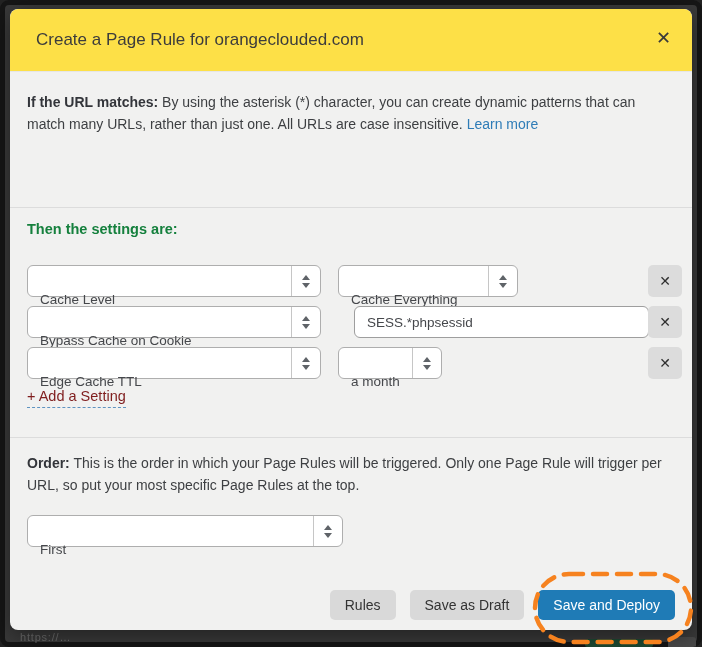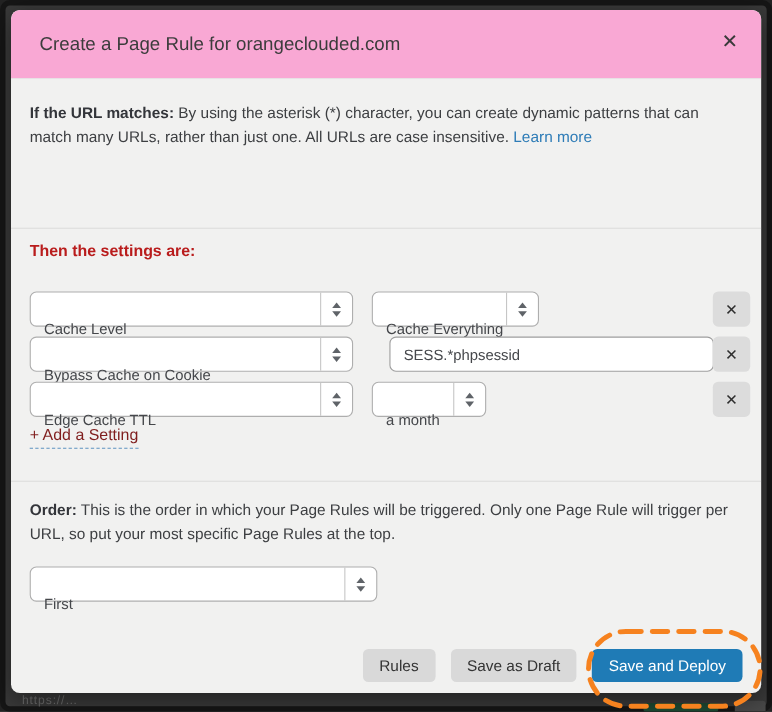--- a/index.html
+++ b/index.html
@@ -40,21 +40,21 @@
     border-radius: 8px;
     box-shadow: 0 6px 24px rgba(0,0,0,.45);
     z-index: 2;
     overflow: hidden;
     color: #3d3f42;
   }
 
   
   .m-header {
     position: absolute; left: 0; top: 0; width: 100%; height: 63px;
-    background: #f9a8d4; border-bottom: 1px solid #e6e6e6;
+    background: #fde047; border-bottom: 1px solid #e6e6e6;
     border-radius: 8px 8px 0 0;
   }
   .m-title {
     position: absolute; left: 26px; top: 21px;
     font-size: 17px; color: #3c3c3c;
   }
   .m-close {
     position: absolute; right: 21px; top: 20px;
     font-size: 18px; color: #3a3a3a; cursor: pointer; line-height: 1;
   }
@@ -74,42 +74,42 @@
   
   .text-input {
     position: absolute; height: 32px;
     background: #fff; border: 1px solid #9e9e9e; border-radius: 6px;
     font-family: "Liberation Sans", sans-serif;
     font-size: 13.5px; color: #45474b; padding: 0 12px;
     outline: none;
   }
   .url-input { left: 17px; top: 141px; width: 648px; }
 
-  .heading-b { position: absolute; left: 17px; top: 212px; font-size: 14.5px; font-weight: bold; color: #b91c1c; }
+  .heading-b { position: absolute; left: 17px; top: 212px; font-size: 14.5px; font-weight: bold; color: #15803d; }
 
   .select {
     position: absolute; height: 32px;
     background: #fff; border: 1px solid #aeaeae; border-radius: 6px;
     display: flex; align-items: center;
     font-size: 13.5px; color: #45474b;
     cursor: pointer;
   }
   .select .sel-label { padding-left: 12px; flex: 1; white-space: nowrap; overflow: hidden; margin-top: 36px; }
   .select .stepper {
     width: 29px; height: 100%;
     border-left: 1px solid #c6c6c6;
     display: flex; flex-direction: column; align-items: center; justify-content: center; gap: 3px;
     flex: none;
   }
   .tri-up   { width: 0; height: 0; border-left: 4px solid transparent; border-right: 4px solid transparent; border-bottom: 5px solid #5f6368; }
   .tri-down { width: 0; height: 0; border-left: 4px solid transparent; border-right: 4px solid transparent; border-top: 5px solid #5f6368; }
 
   .row1 { top: 256px; } .row2 { top: 297px; } .row3 { top: 338px; }
   .col1 { left: 17px; width: 294px; }
-  .val-row1 { left: 328px; width: 152px; }
+  .val-row1 { left: 328px; width: 180px; }
   .val-row2 { left: 344px; top: 297px; width: 295px; }
   .val-row3 { left: 328px; width: 104px; }
 
   .remove-btn {
     position: absolute; left: 638px; width: 34px; height: 32px;
     background: #dcdcdc; border: none; border-radius: 5px;
     font-size: 14px; color: #2e2e2e; cursor: pointer;
     display: flex; align-items: center; justify-content: center;
     font-family: "Liberation Sans", sans-serif;
   }

